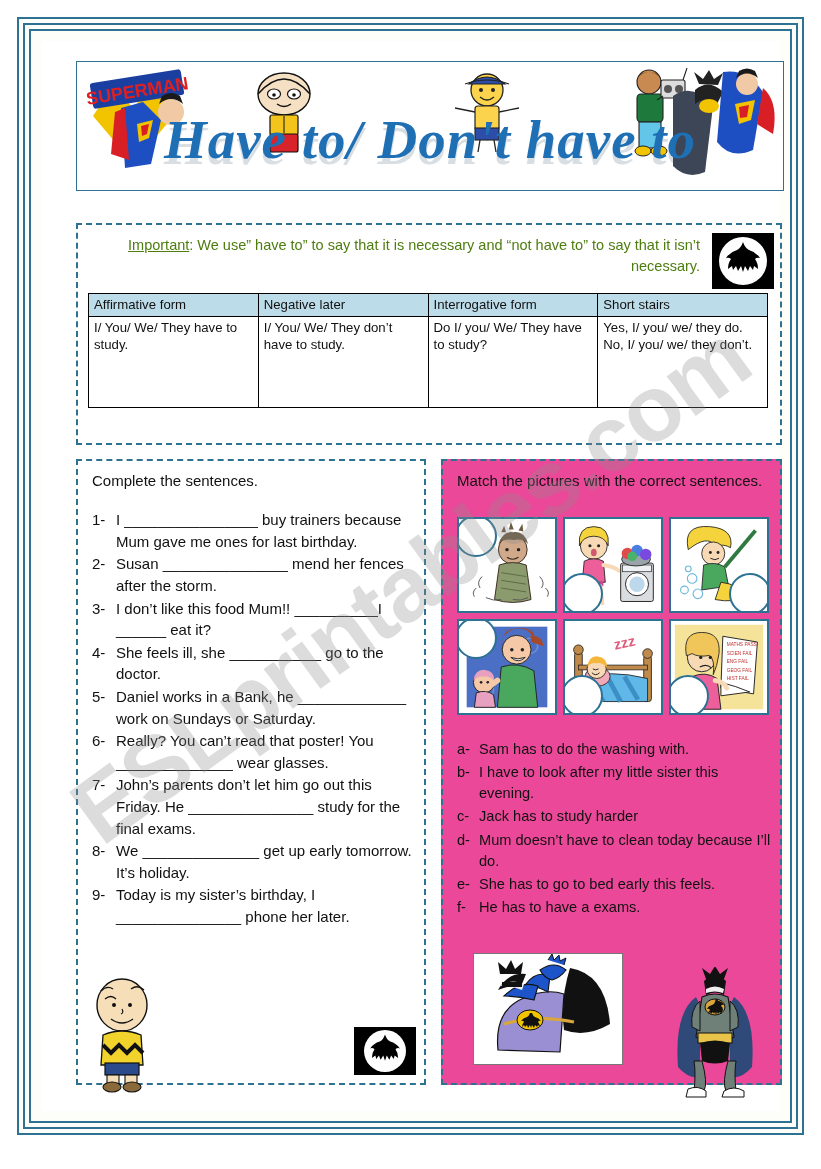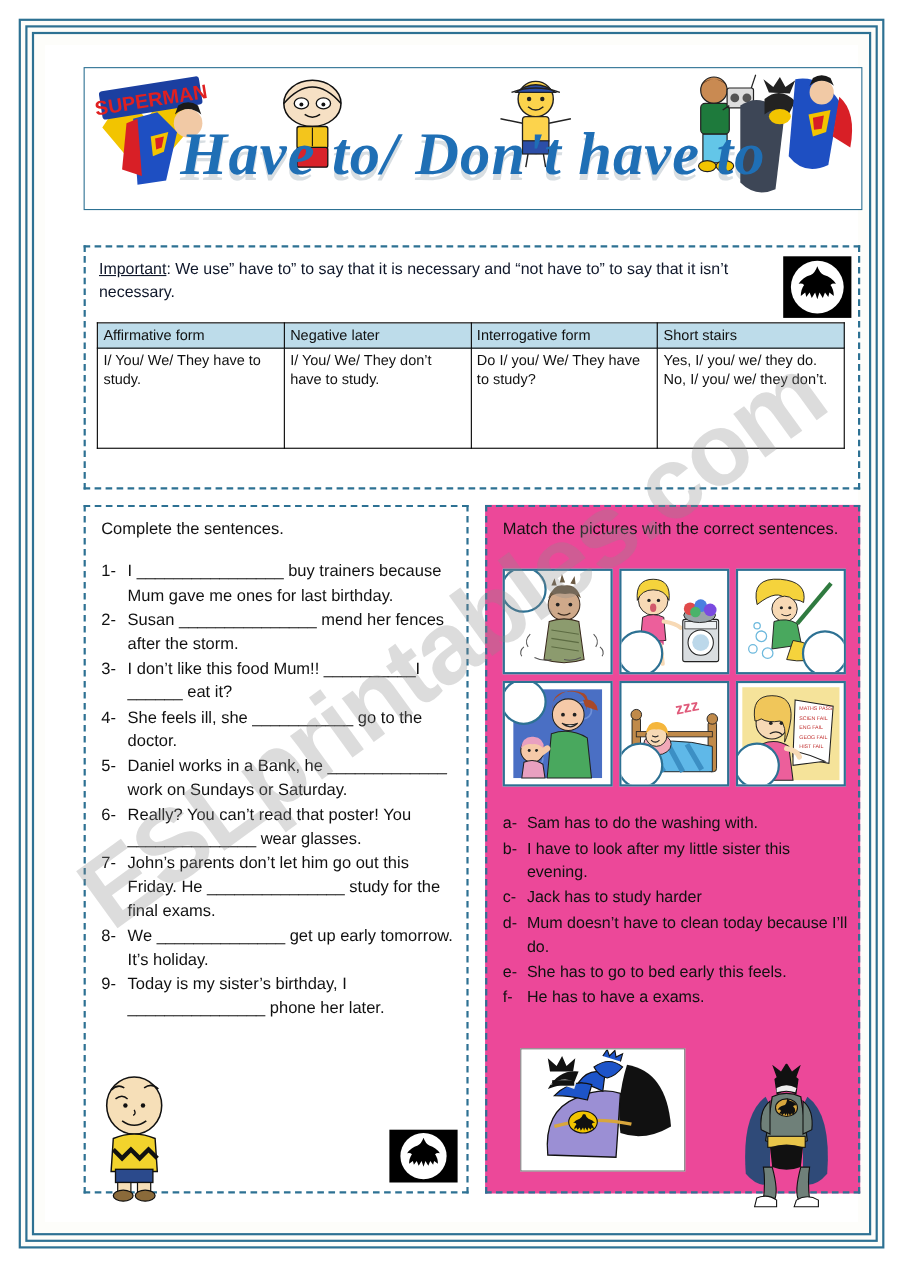--- a/index.html
+++ b/index.html
@@ -79,21 +79,21 @@
   
   #duo{right:4px;top:4px;width:110px;height:120px;z-index:3;}
 
   
   #grammar-box{
     position:absolute;left:35px;top:182px;width:706px;height:222px;
     border:2px dashed #2d7193;box-sizing:border-box;background:#fff;
   }
   #important-line{
     position:absolute;left:12px;top:10px;width:610px;
-    font-size:14.5px;color:#0f172a;line-height:1.45;
+    font-size:14.5px;color:#4d7c0f;line-height:1.45;text-align:right;
   }
   #important-line u{text-decoration:underline;}
   #bat-logo-1{
     position:absolute;right:6px;top:8px;width:62px;height:56px;
     background:#000;
   }
   .bat-circle{
     position:absolute;left:50%;top:50%;transform:translate(-50%,-50%);
     width:48px;height:48px;border-radius:50%;background:#fff;
     overflow:hidden;

